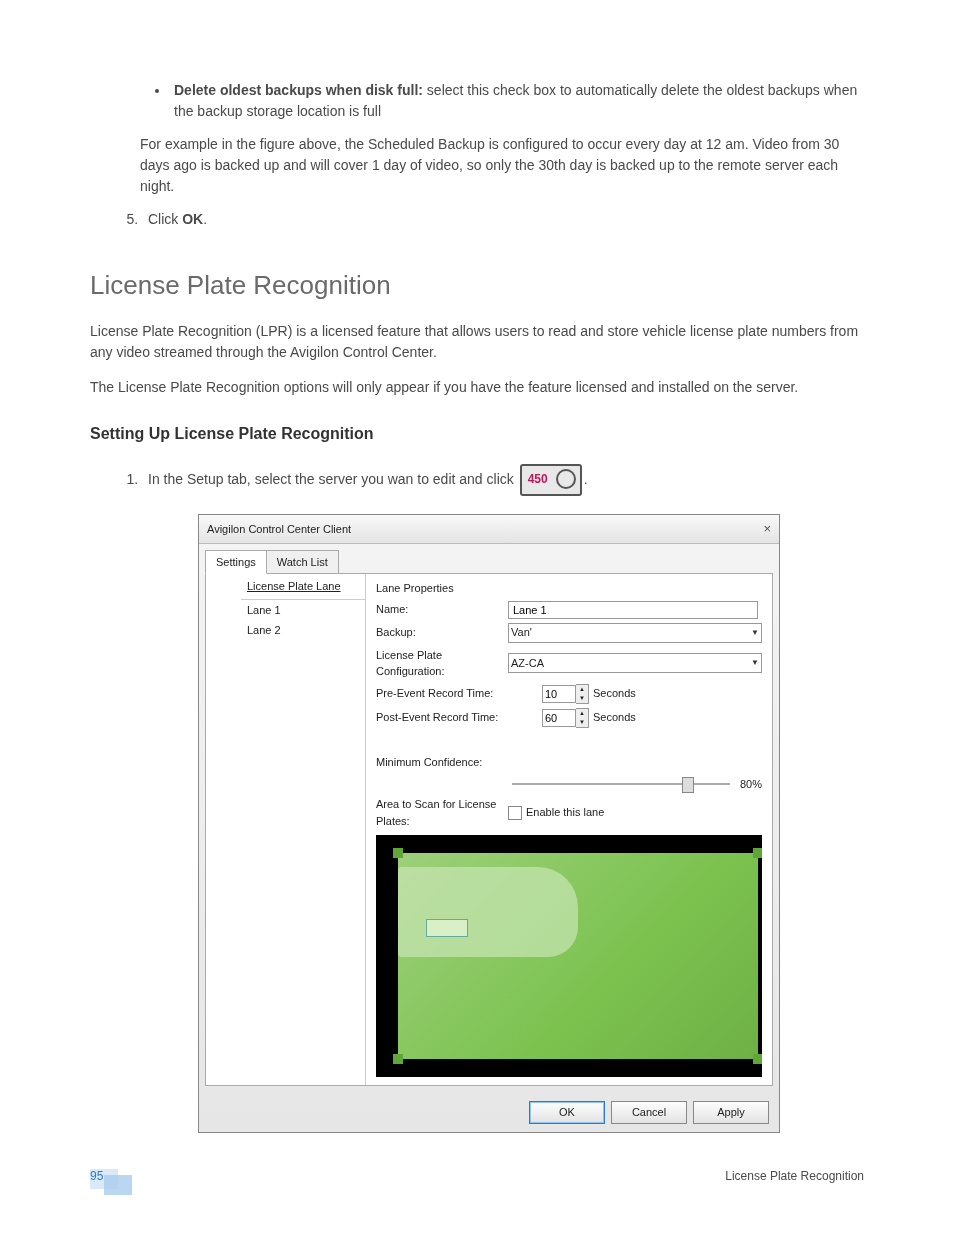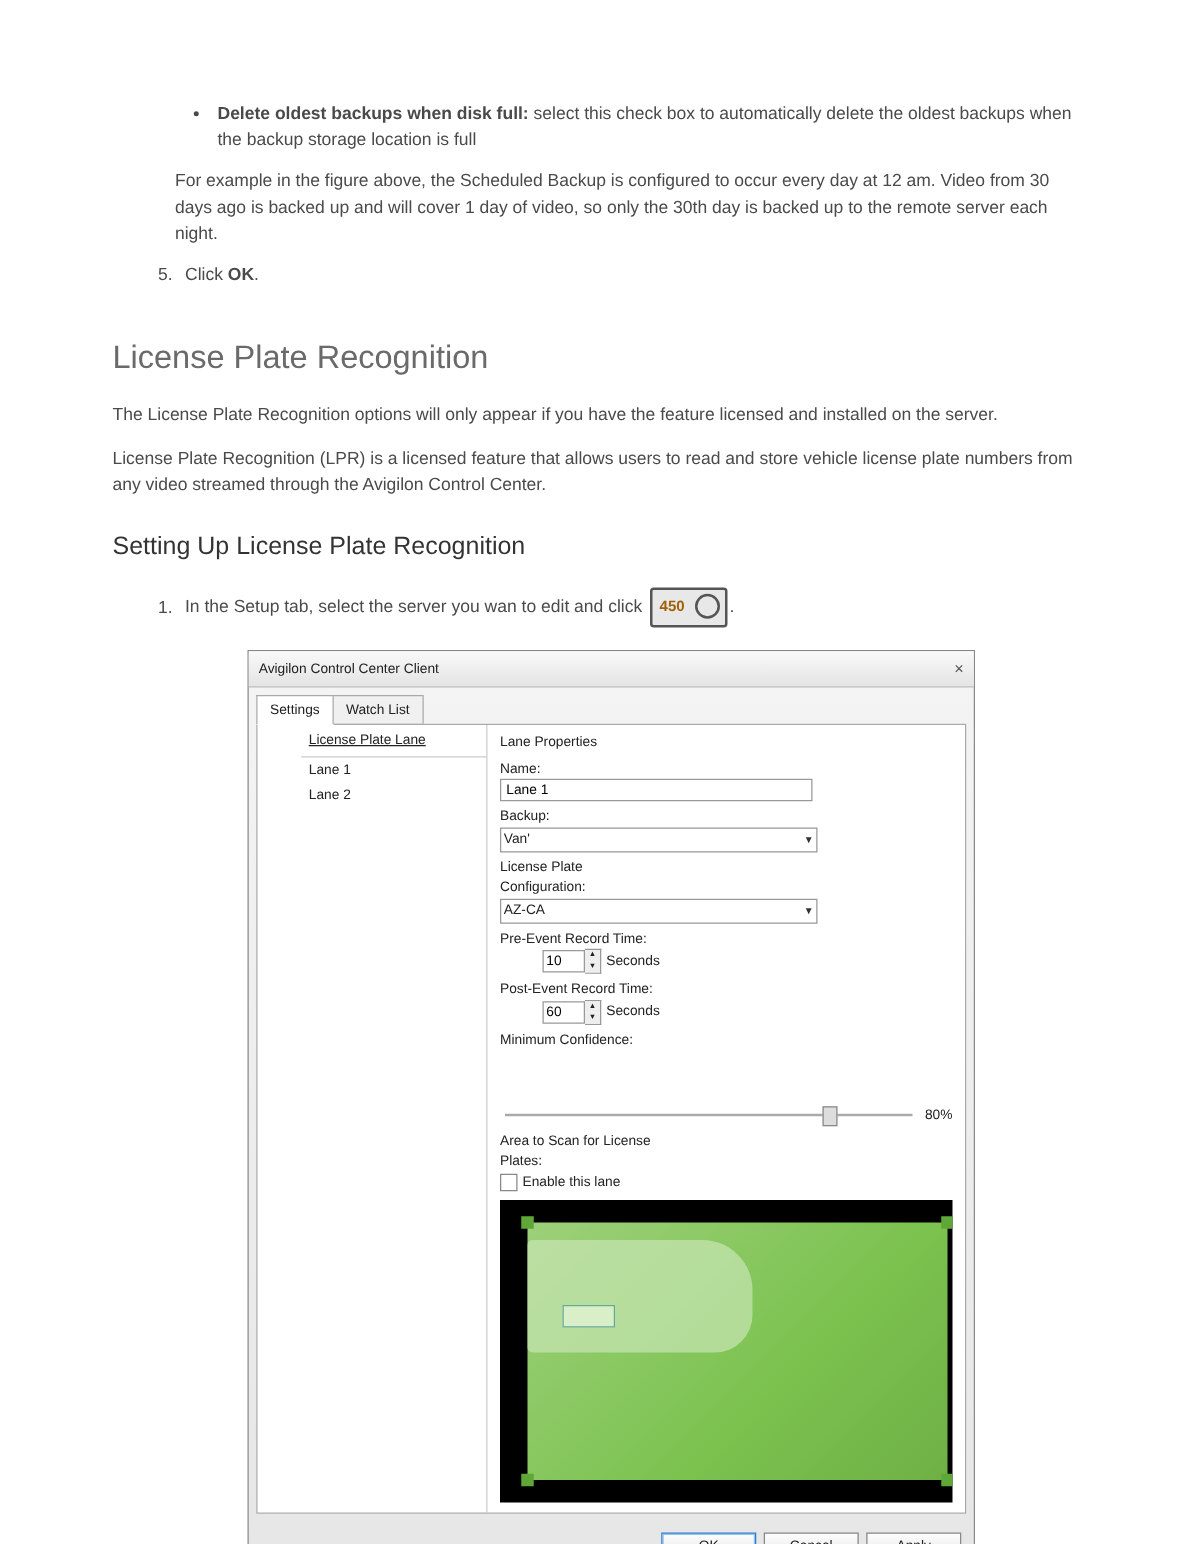--- a/index.html
+++ b/index.html
@@ -23,37 +23,37 @@
   p.indent { margin: 8px 0 12px 50px; }
   ol.steps { margin: 0; padding-left: 52px; }
   ol.steps li { padding-left: 6px; margin-bottom: 8px; }
   h2.section-title {
     font-weight: 300;
     font-size: 26px;
     color: #6a6a6a;
     margin: 36px 0 16px 0;
   }
   h3.subsection {
-    font-weight: normal;
-    font-size: 20px;
+    font-weight: bold;
+    font-size: 16px;
     color: #333;
     margin: 24px 0 18px 0;
   }
   p.body { margin: 10px 0 14px 0; }
   .lpr-icon {
     display: inline-block;
     width: 58px; height: 28px;
     border: 2px solid #555;
     border-radius: 3px;
     vertical-align: middle;
     position: relative;
     background: #e8e8e8;
     margin: 0 2px;
   }
-  .lpr-icon .num { position: absolute; left: 6px; top: 4px; font-size: 12px; font-weight: bold; color: #a16207; }
+  .lpr-icon .num { position: absolute; left: 6px; top: 4px; font-size: 12px; font-weight: bold; color: #be185d; }
   .lpr-icon .circ {
     position: absolute; right: 4px; top: 3px;
     width: 20px; height: 20px; border: 2px solid #555; border-radius: 50%;
     box-sizing: border-box;
   }
   
   .win {
     margin: 18px 0 0 50px;
     width: 580px;
     border: 1px solid #888;
@@ -86,21 +86,21 @@
     background: #fff;
     display: flex;
     min-height: 440px;
     position: relative; top: -1px;
   }
   .left-pane { width: 148px; border-right: 1px solid #ccc; padding-left: 35px; }
   .left-pane .hdr { padding: 4px 6px; border-bottom: 1px solid #ccc; text-decoration: underline; }
   .left-pane .itm { padding: 2px 6px; }
   .right-pane { flex: 1; padding: 6px 10px 8px 10px; }
   .right-pane .sec-hdr { margin-bottom: 4px; }
-  .form-row { display: flex; margin: 4px 0; flex-direction: column; }
+  .form-row { display: flex; align-items: center; margin: 4px 0; }
   .form-row .lbl { width: 132px; }
   .form-row .val { flex: 1; }
   .txt-in { width: 240px; height: 16px; border: 1px solid #999; background:#fff; padding: 0 4px; font-size: 11px; }
   .sel-in { width: 248px; height: 18px; border: 1px solid #999; background:#fff; font-size: 11px; padding: 0 2px; display:flex; align-items:center; justify-content:space-between; }
   .sel-in .arr { font-size: 8px; color:#333; }
   .spin { display:inline-flex; align-items:center;padding-left:34px; }
   .spin .num-in { width: 28px; height:16px; border:1px solid #999; padding:0 2px; font-size:11px; }
   .spin .updn { width:12px; height:18px; display:flex; flex-direction:column; border:1px solid #999; border-left:none; }
   .spin .updn span { flex:1; font-size:6px; line-height:8px; text-align:center; background:#eee; }
   .spin .unit { margin-left:4px; }
@@ -136,22 +136,22 @@
   <p class="indent">For example in the figure above, the Scheduled Backup is configured to occur every day at 12 am. Video from 30 days ago is backed up and will cover 1 day of video, so only the 30th day is backed up to the remote server each night.</p>
 
   <ol class="steps" start="5">
     <li>
       <span>Click </span><b>OK</b><span>.</span>
     </li>
   </ol>
 
   <h2 class="section-title">License Plate Recognition</h2>
 
+  <p class="body">License Plate Recognition (LPR) is a licensed feature that allows users to read and store vehicle license plate numbers from any video streamed through the Avigilon Control Center.</p>
   <p class="body">The License Plate Recognition options will only appear if you have the feature licensed and installed on the server.</p>
-  <p class="body">License Plate Recognition (LPR) is a licensed feature that allows users to read and store vehicle license plate numbers from any video streamed through the Avigilon Control Center.</p>
 
   <h3 class="subsection">Setting Up License Plate Recognition</h3>
 
   <ol class="steps" start="1">
     <li>
       <span>In the Setup tab, select the server you wan to edit and click </span>
       <span class="lpr-icon">
         <span class="num">450</span>
         <span class="circ"></span>
       </span><span>.</span>

